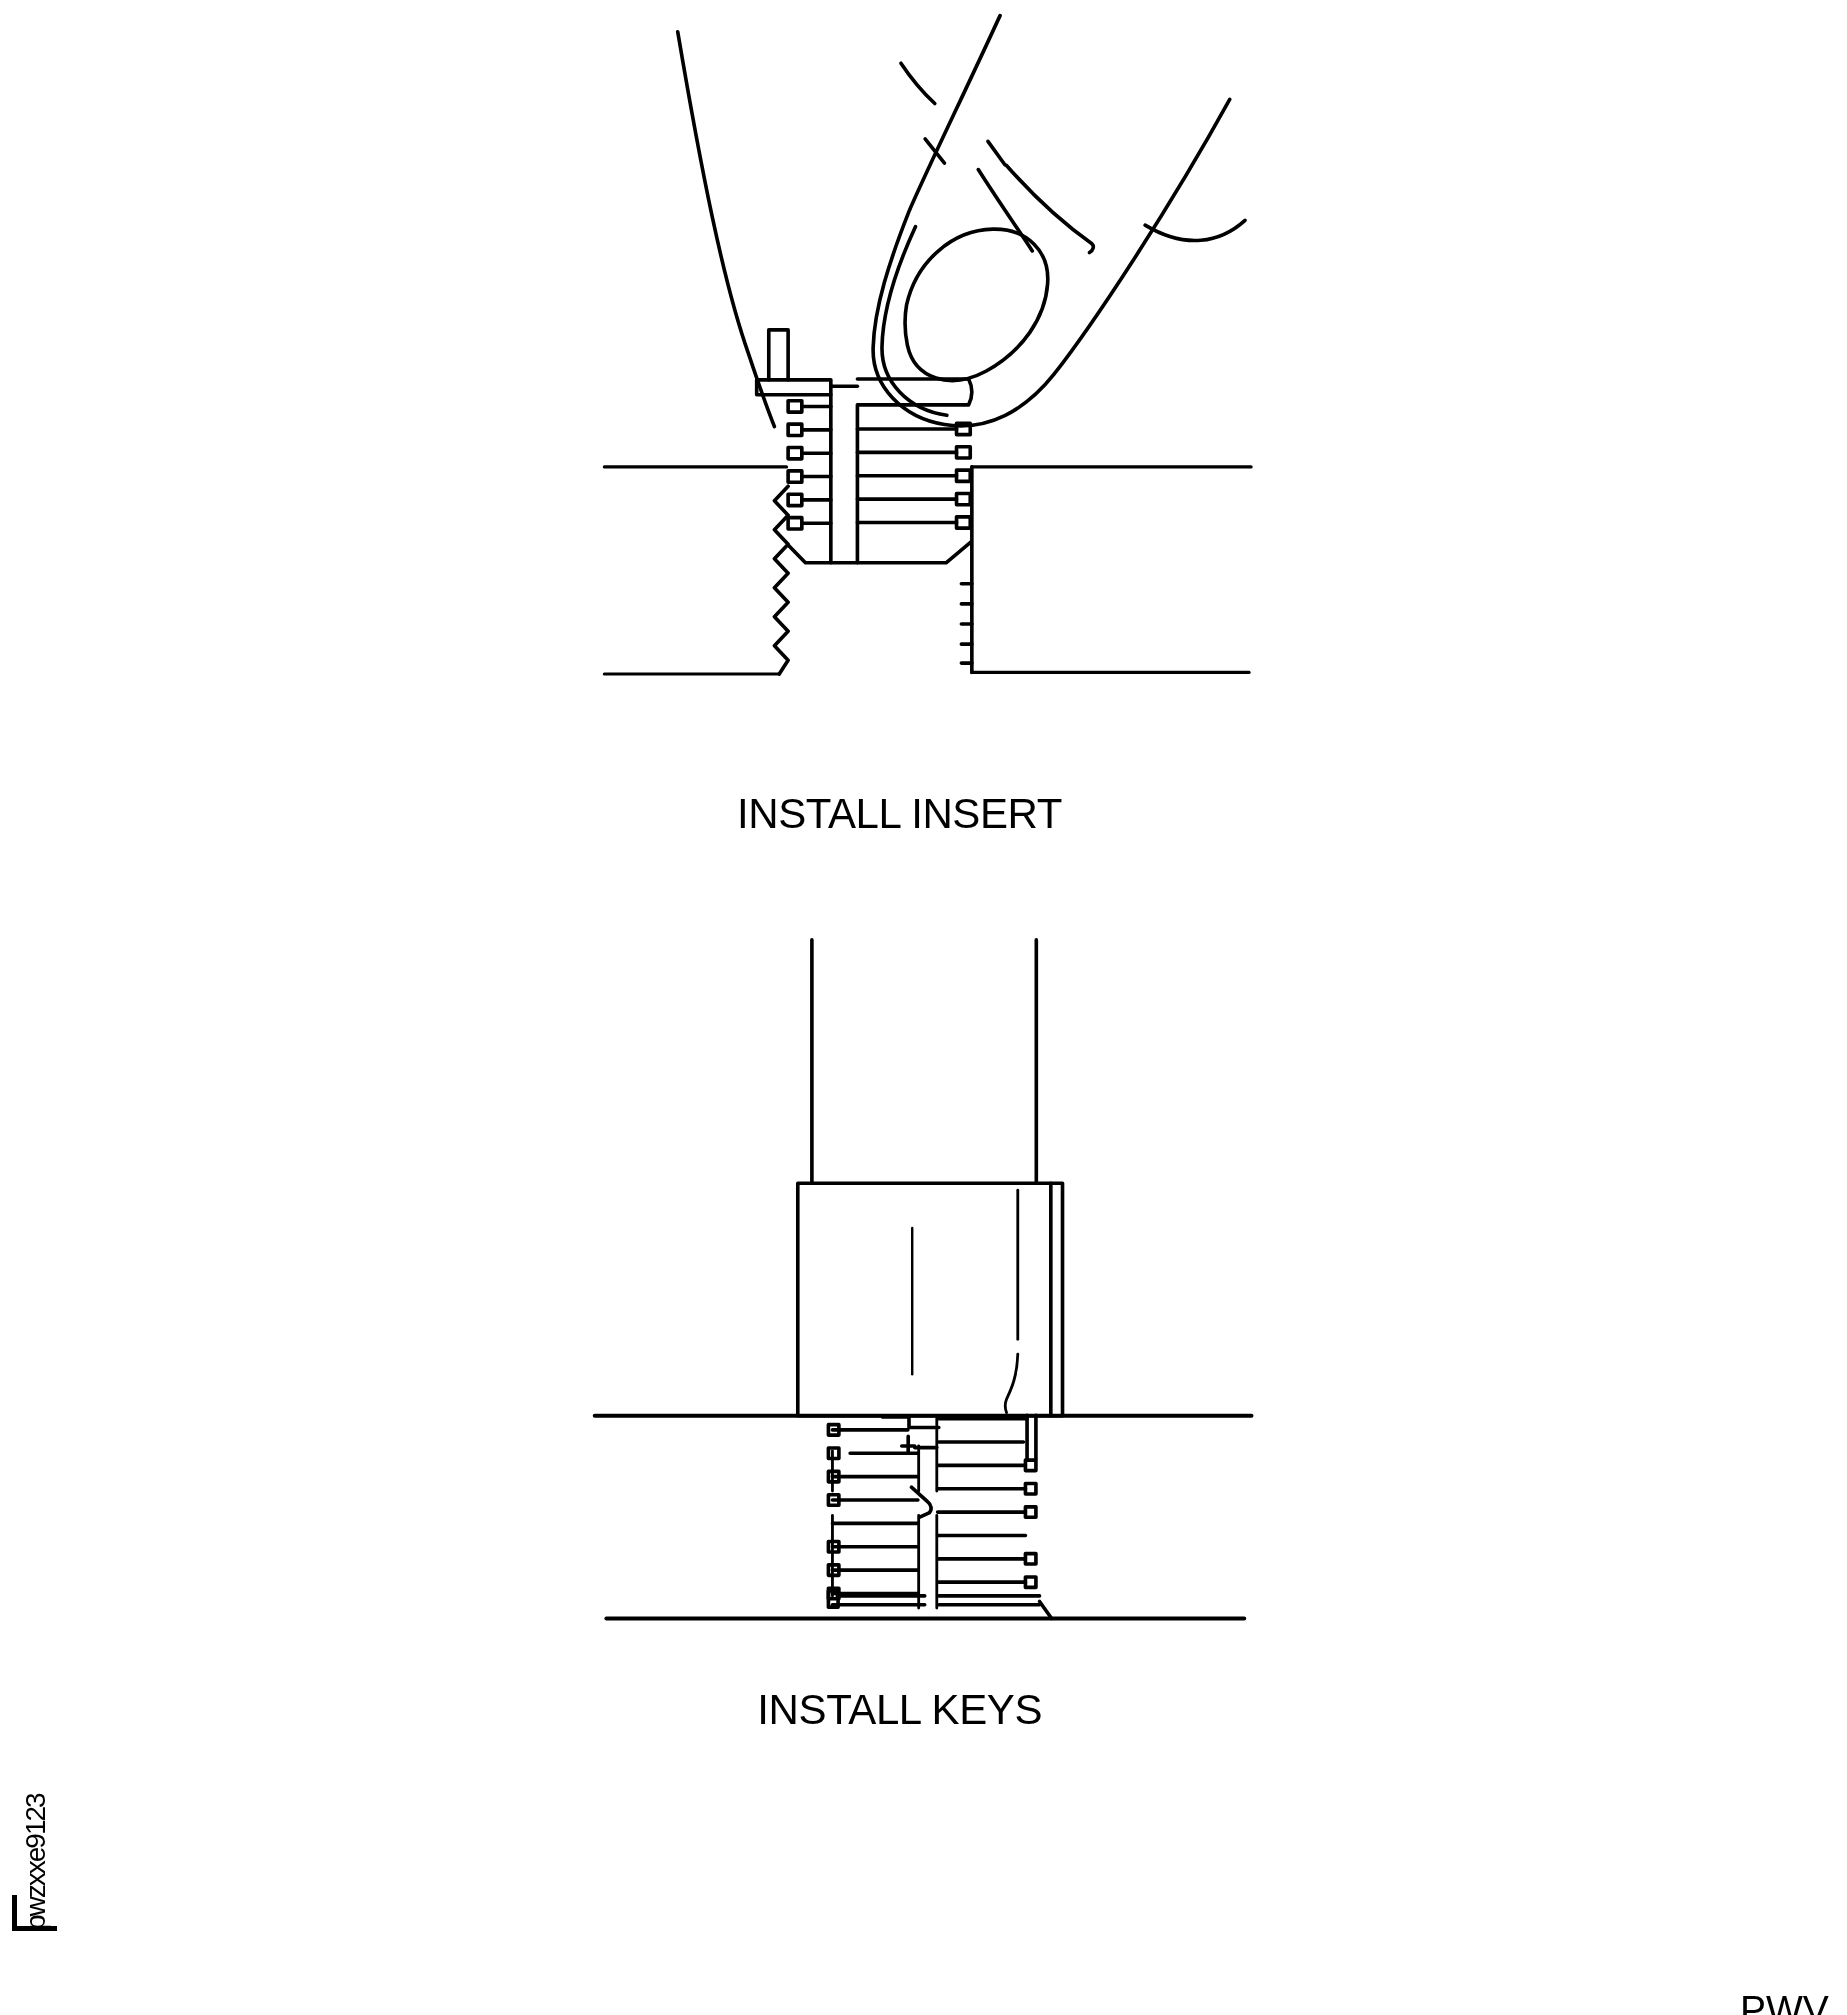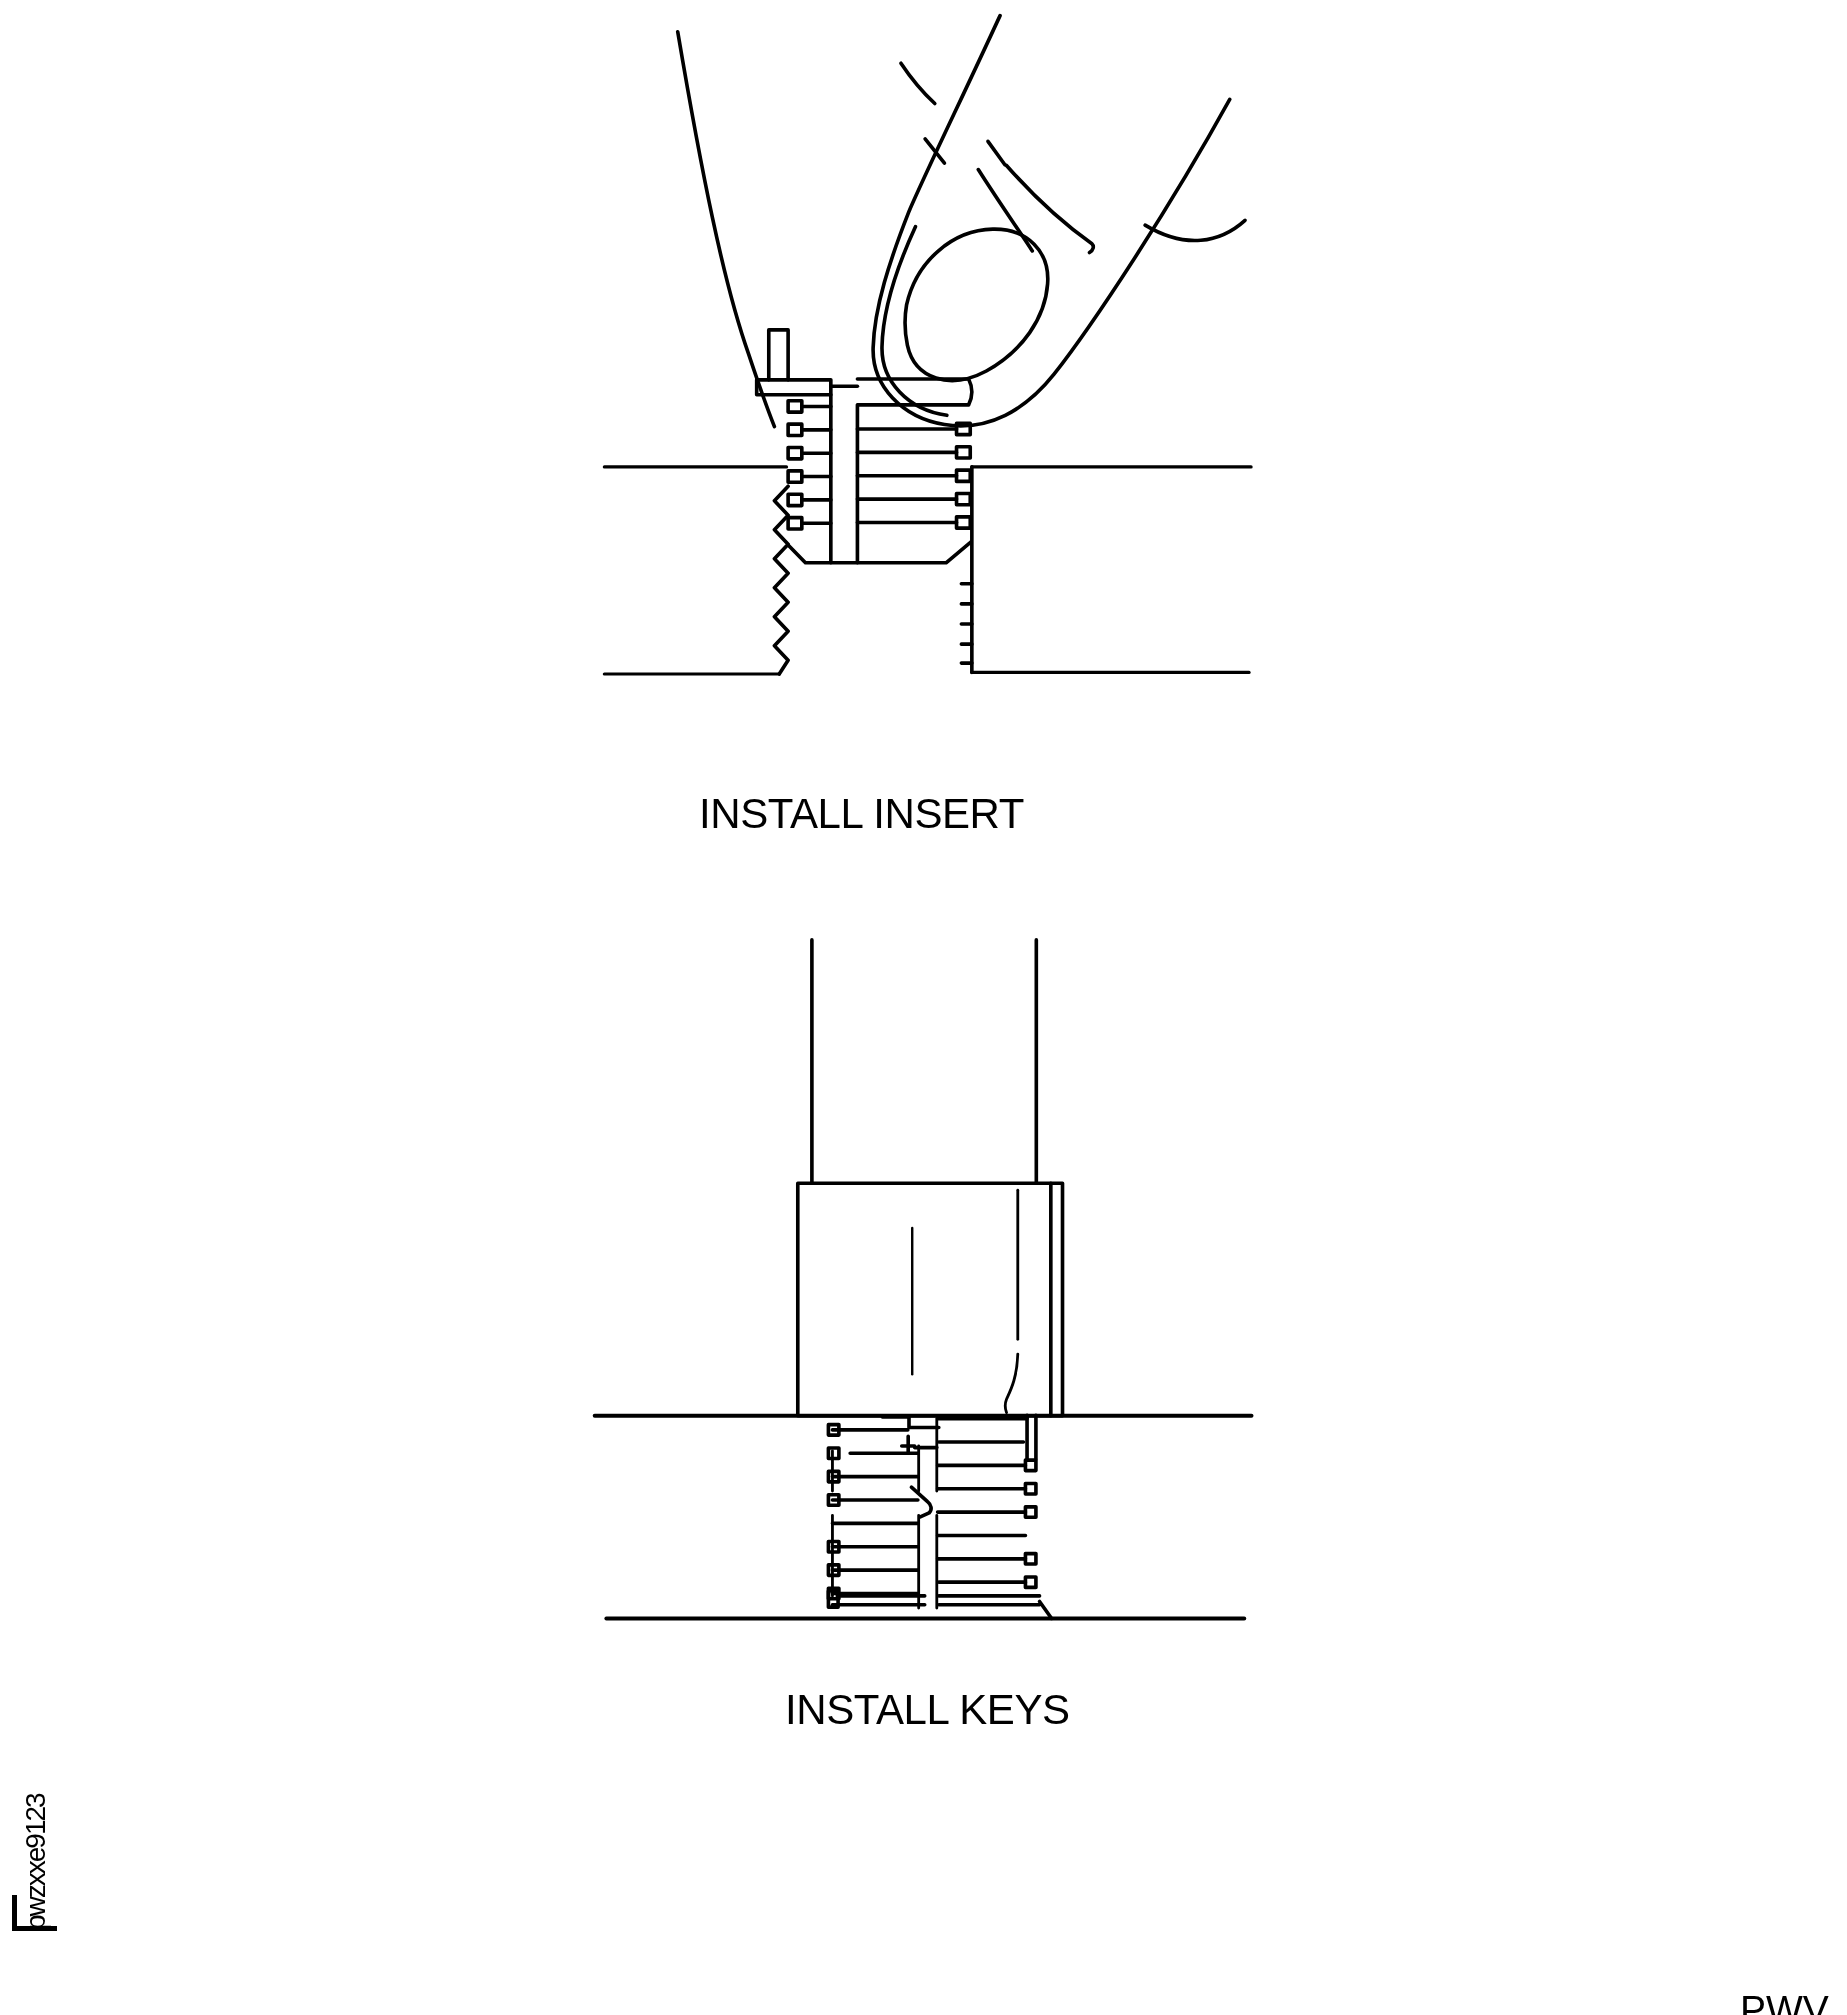--- a/index.html
+++ b/index.html
@@ -11,26 +11,26 @@
     font-family:"Liberation Sans", sans-serif;
     color:#000000;
     overflow:hidden;
   }
   .art{position:absolute;left:0;top:0;width:1847px;height:2039px;}
   .caption{
     position:absolute;
     font-size:42px;
     letter-spacing:-0.4px;
     color:#000;
-    text-align:left;
+    text-align:right;
     white-space:nowrap;
     line-height:1;
   }
   .caption-top{left:699px;top:793px;width:363px;}
-  .caption-bottom{left:744px;top:1689px;width:298px;margin-left:41px;}
+  .caption-bottom{left:744px;top:1689px;width:298px;}
   .page-code{
     position:absolute;
     left:1740px;top:1990px;
     font-size:39px;
     line-height:1;
     white-space:nowrap;
   }
   .vertical-label{
     position:absolute;
     left:21px;top:1930px;

